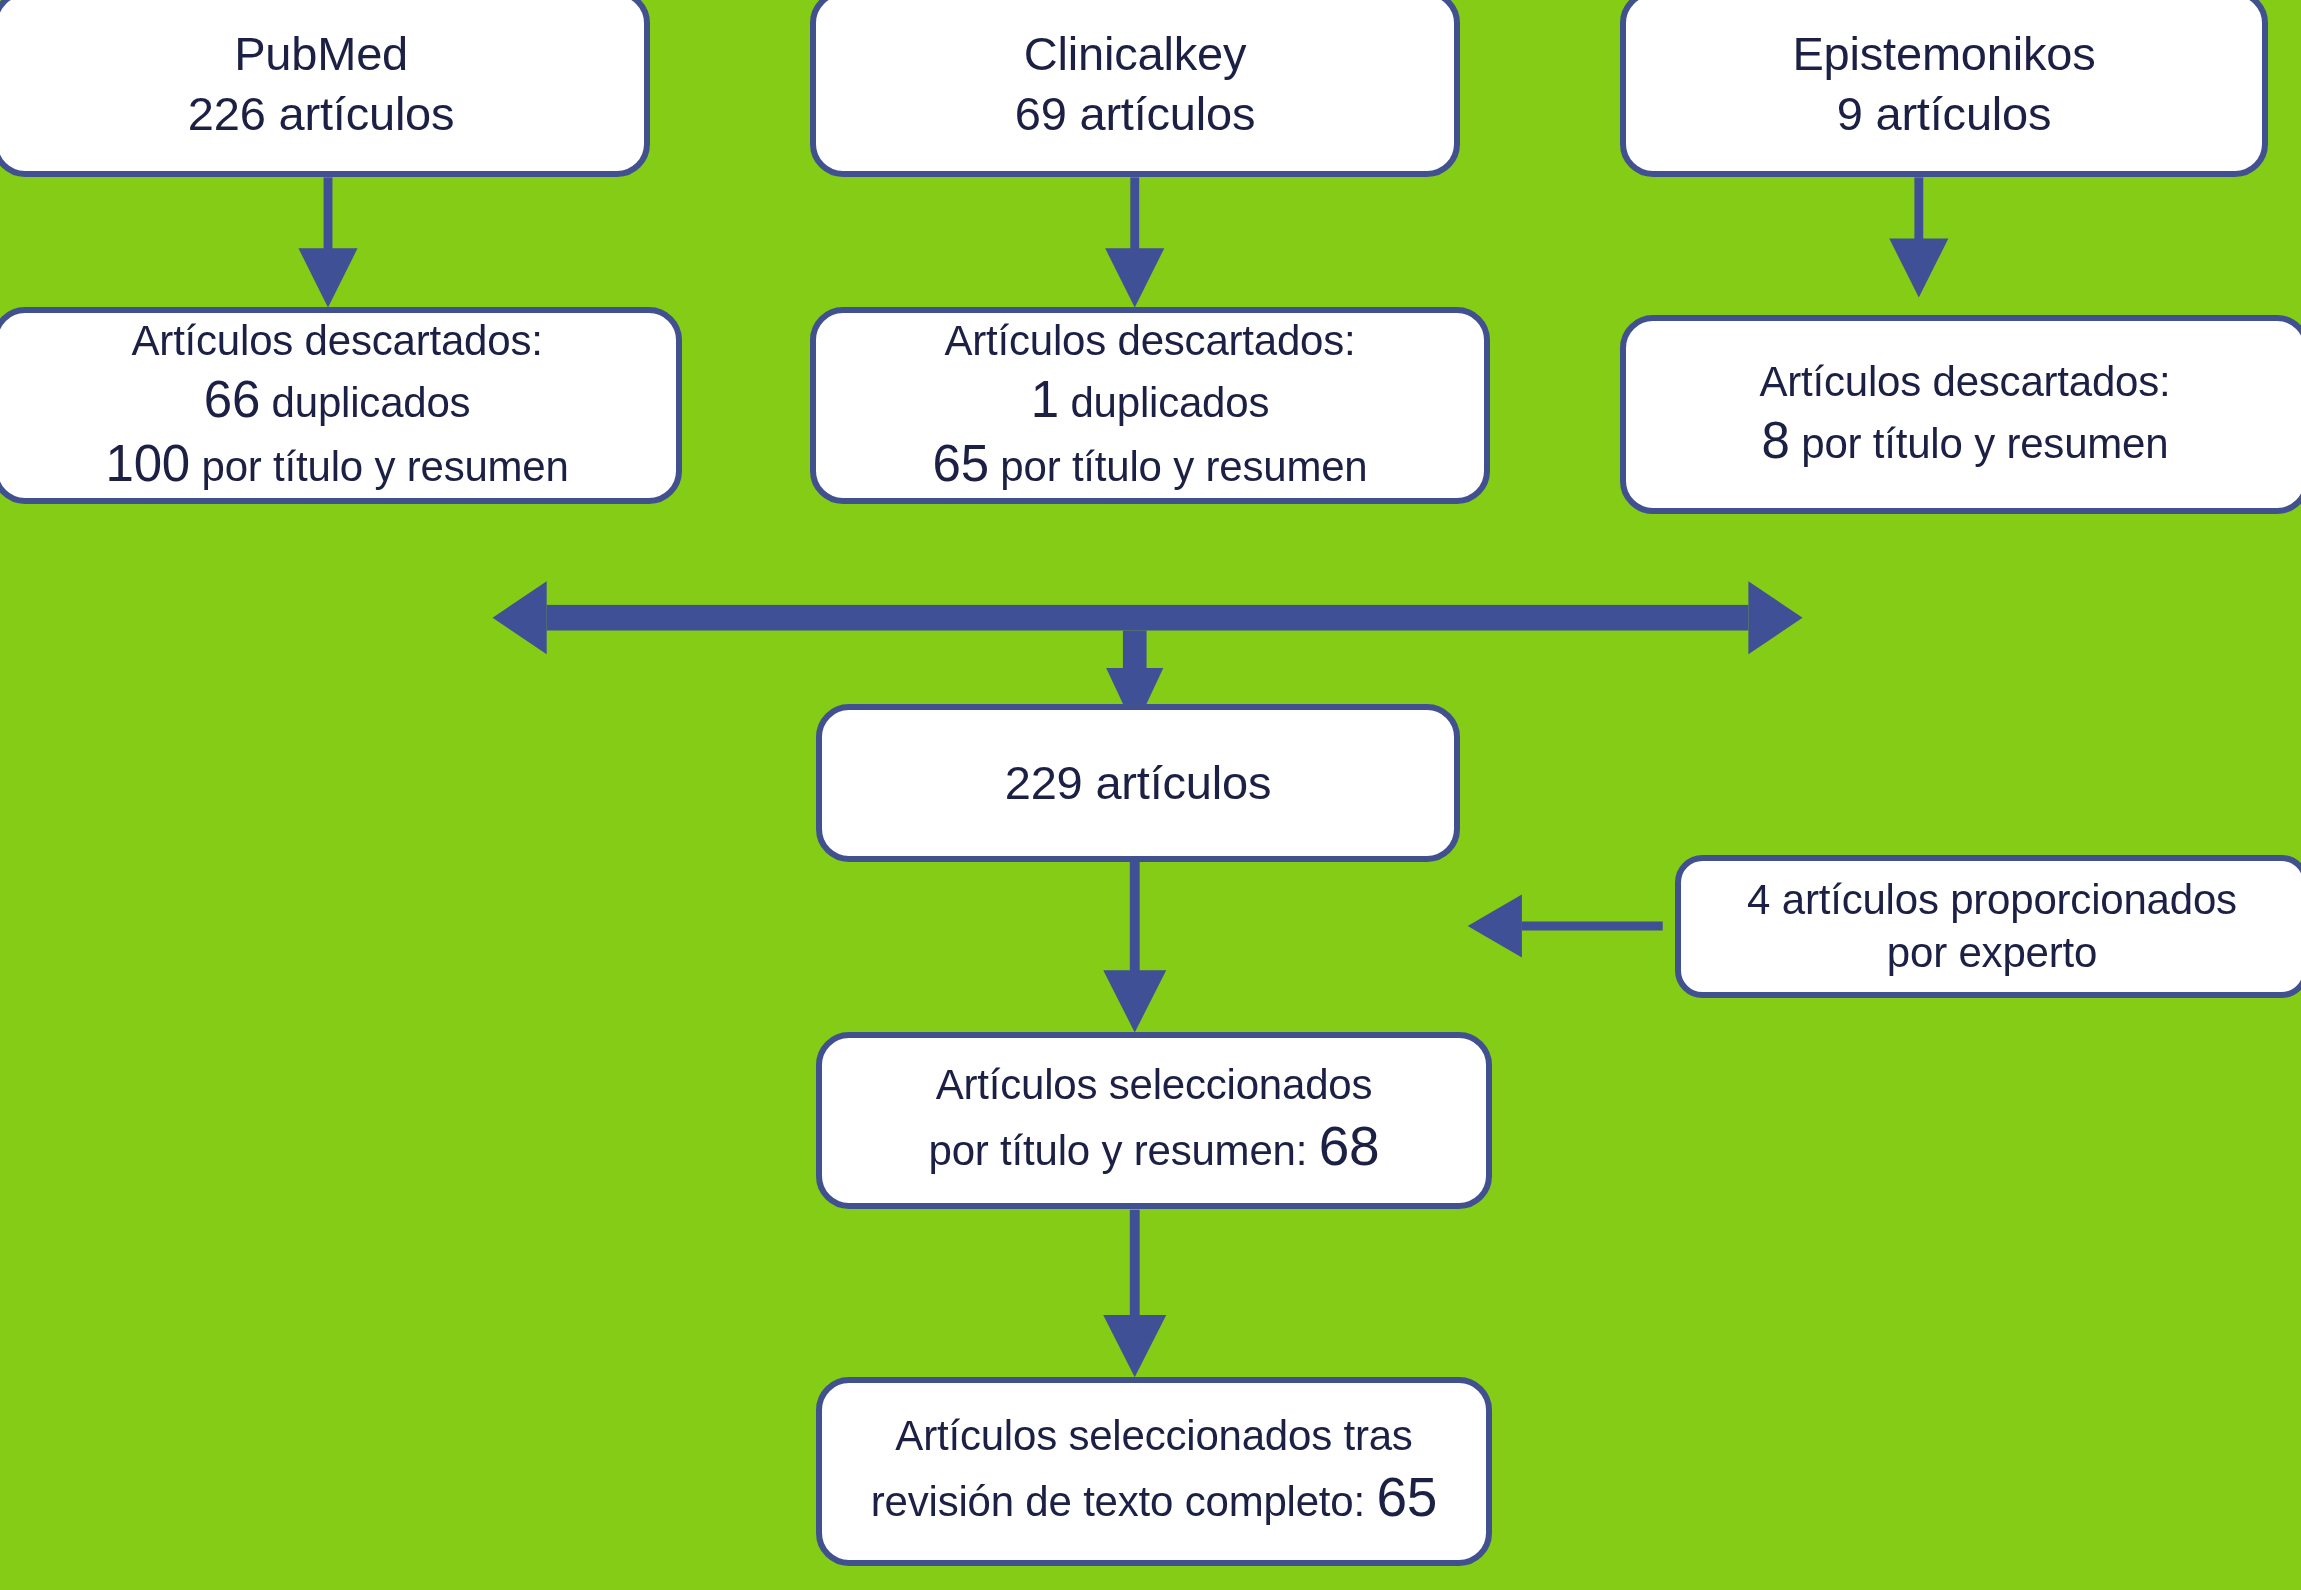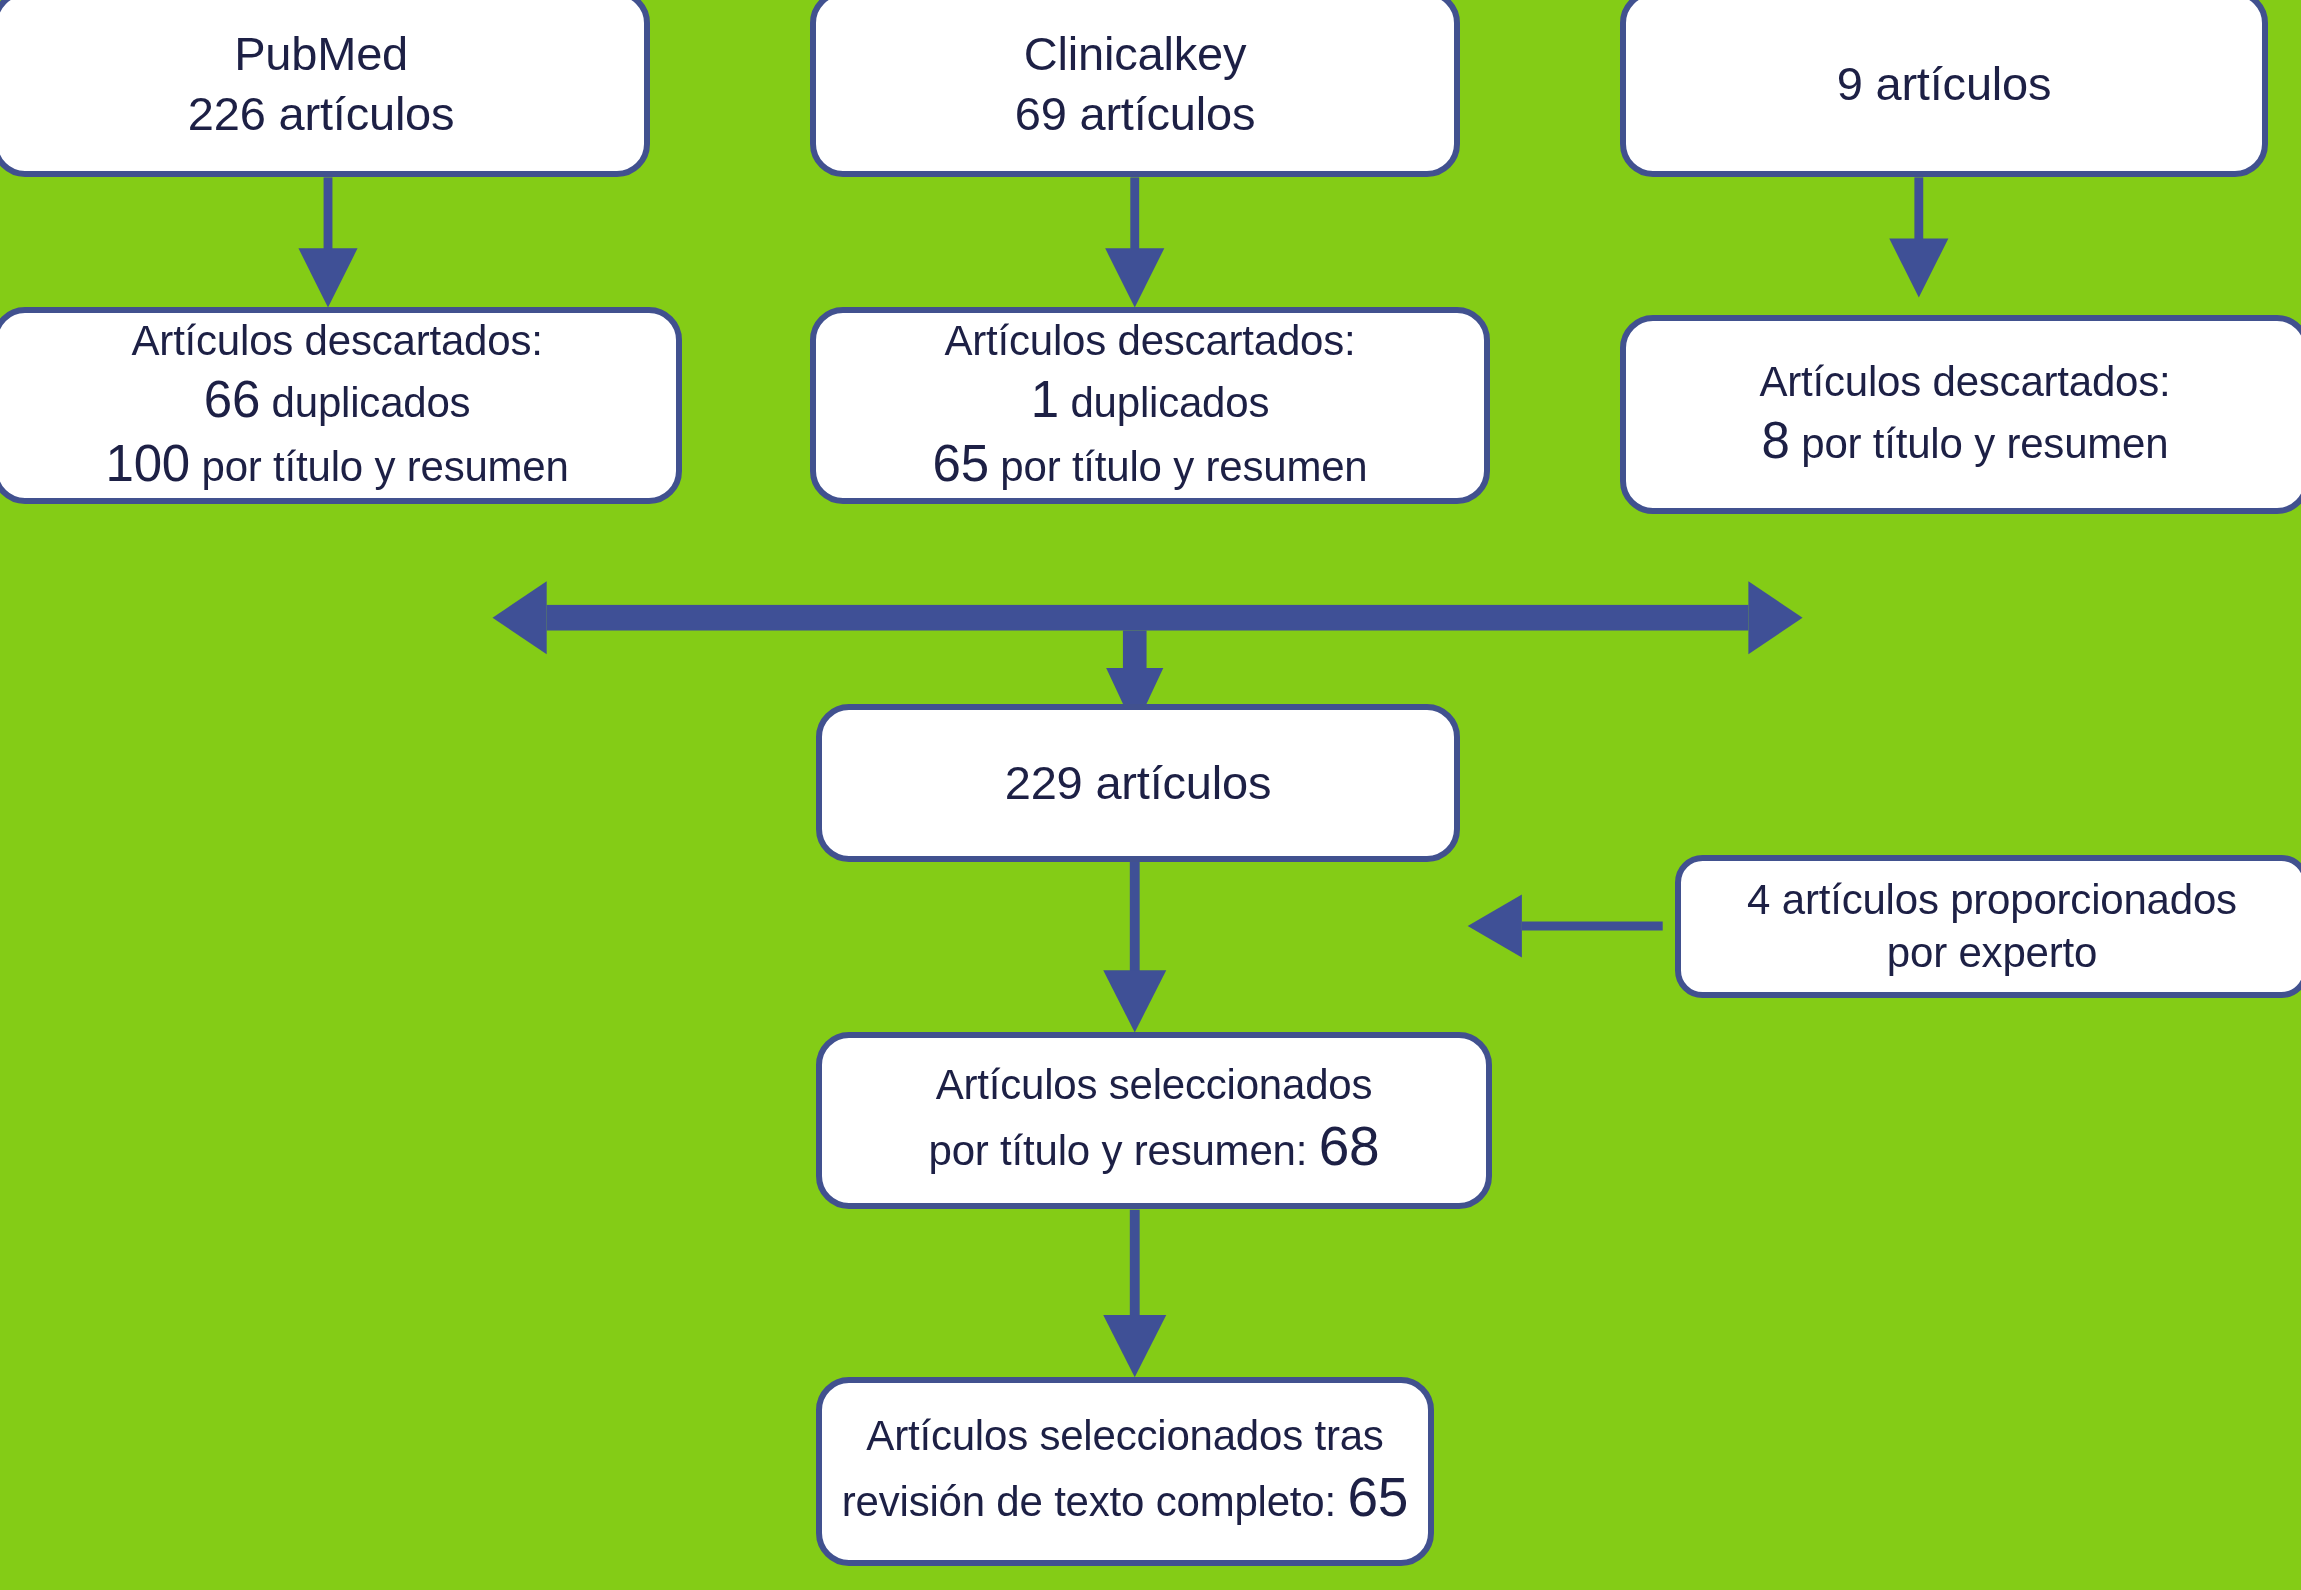--- a/index.html
+++ b/index.html
@@ -108,20 +108,21 @@
 
   <div class="node" style="left:810px; top:-9.9px; width:650px; height:187px;">
     <div class="line big">Clinicalkey</div>
     <div class="line big">
       <span>69</span>
       <span>artículos</span>
     </div>
   </div>
 
   <div class="node" style="left:1620px; top:-9.9px; width:648px; height:187px;">
+    <div class="line big">Epistemonikos</div>
     <div class="line big">
       <span>9</span>
       <span>artículos</span>
     </div>
   </div>
 
   <div class="node" style="left:-7.9px; top:307px; width:690px; height:197px;">
     <div class="line">Artículos descartados:</div>
     <div class="line">
       <span class="num">66</span>
@@ -169,21 +170,21 @@
   </div>
 
   <div class="node" style="left:816px; top:1032px; width:676px; height:177px;justify-content:center;">
     <div class="line">Artículos seleccionados</div>
     <div class="line">
       <span>por título y resumen:</span>
       <span class="numbig">68</span>
     </div>
   </div>
 
-  <div class="node" style="left:816px; top:1377px; width:618px; height:189px;">
+  <div class="node" style="left:816px; top:1377px; width:676px; height:189px;">
     <div class="line">Artículos seleccionados tras</div>
     <div class="line">
       <span>revisión de texto completo:</span>
       <span class="numbig">65</span>
     </div>
   </div>
 
 </div>
 
 

